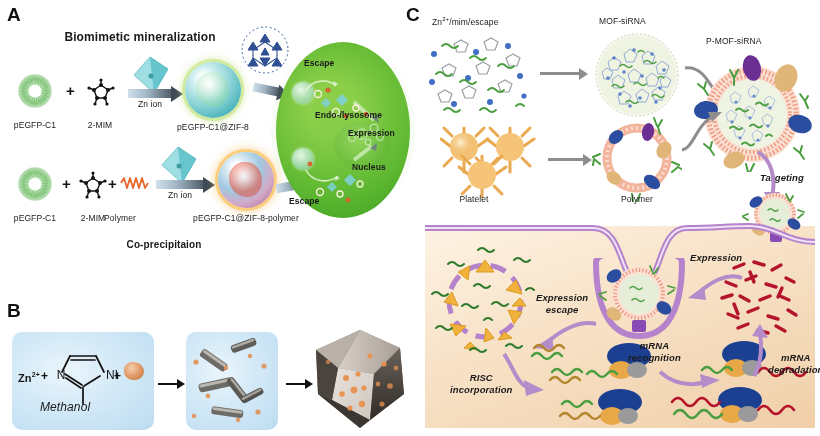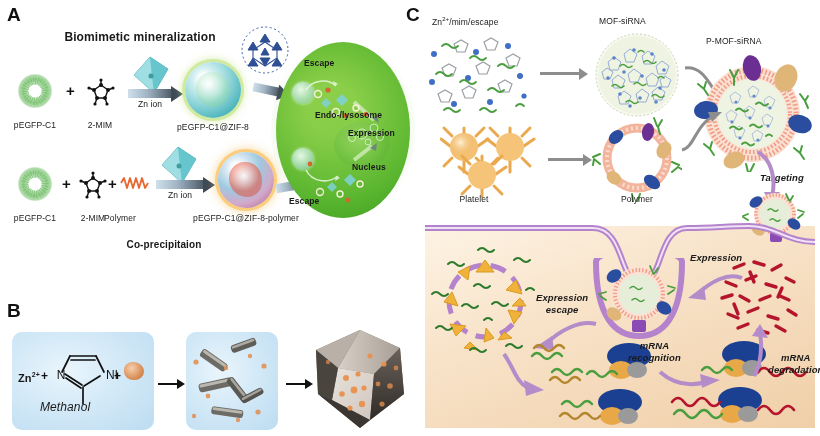--- a/index.html
+++ b/index.html
@@ -661,20 +661,24 @@
 
   <div class="lbl i" style="left:536px;top:292px;font-size:9.5px;text-align:center;line-height:1.25;">
     <span>Expression</span><br>
     <span>escape</span>
   </div>
   <svg style="position:absolute;left:528px;top:318px;width:72px;height:38px;" viewBox="0 0 72 38">
     <path d="M68 6 C52 2, 32 12, 18 26" fill="none" stroke="#b38cc9" stroke-width="4"></path>
     <path d="M24 18 L6 30 L26 32 Z" fill="#b38cc9"></path>
   </svg>
 
+  <div class="lbl i" style="left:450px;top:372px;font-size:9.5px;text-align:center;line-height:1.25;">
+    <span>RISC</span><br>
+    <span>incorporation</span>
+  </div>
   <svg style="position:absolute;left:498px;top:350px;width:54px;height:48px;" viewBox="0 0 54 48">
     <path d="M6 4 C16 18, 18 32, 30 38" fill="none" stroke="#b38cc9" stroke-width="4"></path>
     <path d="M26 30 L46 40 L28 46 Z" fill="#b38cc9"></path>
   </svg>
 
   <svg style="position:absolute;left:530px;top:338px;width:70px;height:48px;" viewBox="0 0 70 48">
     <path d="M4 10 q5 -6 10 0 q5 6 10 0 q5 -6 10 0" fill="none" stroke="#b4852c" stroke-width="2.4" stroke-linecap="round"></path>
     <path d="M2 18 q5 -6 10 0 q5 6 10 0 q5 -6 10 0" fill="none" stroke="#4a9e3f" stroke-width="2.4" stroke-linecap="round"></path>
     <path d="M22 34 q5 -6 10 0 q5 6 10 0 q5 -6 10 0" fill="none" stroke="#4a9e3f" stroke-width="2.4" stroke-linecap="round"></path>
     <path d="M20 42 q5 -6 10 0 q5 6 10 0 q5 -6 10 0" fill="none" stroke="#b4852c" stroke-width="2.4" stroke-linecap="round"></path>

